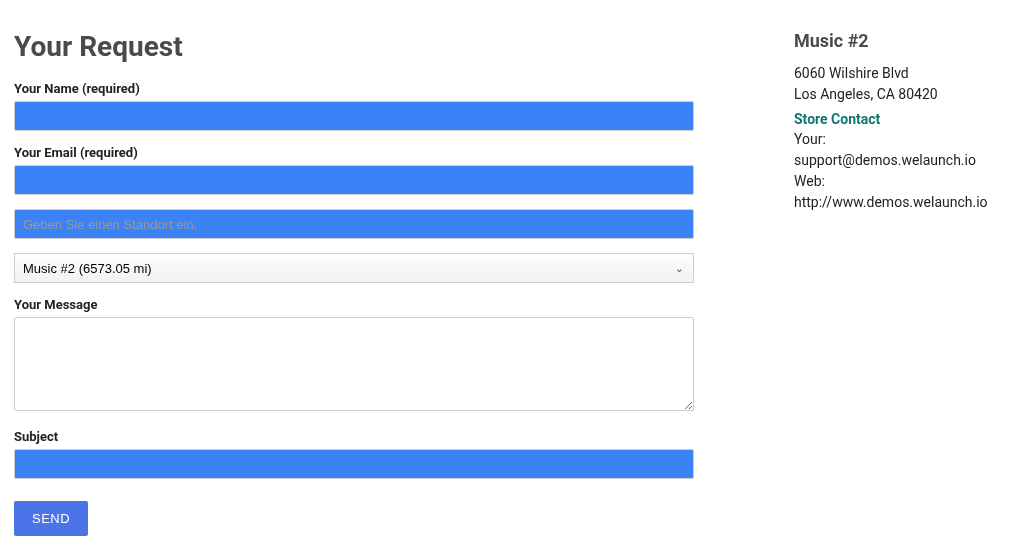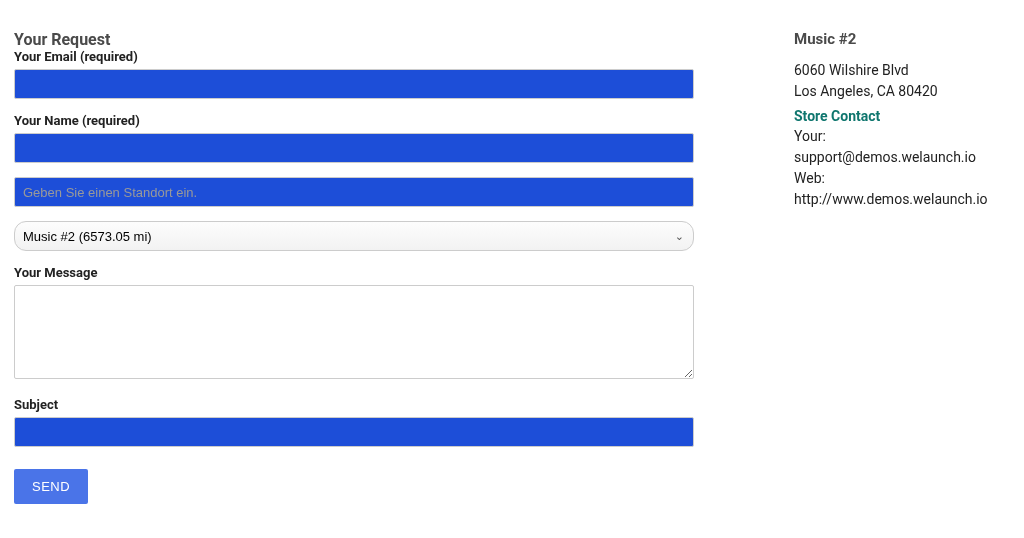--- a/index.html
+++ b/index.html
@@ -20,51 +20,52 @@
     }
     .left-column {
       flex: 1;
       max-width: 680px;
     }
     .right-column {
       width: 210px;
       flex-shrink: 0;
     }
     h2.section-heading {
-      font-size: 16px;
+      font-size: 28px;
       font-weight: 700;
       color: #4a4a4a;
+      margin-bottom: 18px;
     }
     .form-group {
       margin-bottom: 14px;
     }
     .form-label {
       display: block;
       font-size: 13px;
       font-weight: 700;
       color: #222;
       margin-bottom: 5px;
     }
     .form-input {
       width: 100%;
       height: 30px;
       border: 1px solid #ccc;
       border-radius: 2px;
       padding: 4px 8px;
       font-size: 13px;
-      background: #1d4ed8;
+      background: #3b82f6;
     }
     .form-input::placeholder {
       color: #999;
     }
     .form-select {
       width: 100%;
       height: 30px;
       border: 1px solid #ccc;
-      border-radius: 12px;
+      border-radius: 0;
       padding: 4px 8px;
       font-size: 13px;
       background: linear-gradient(#fdfdfd, #f2f2f2);
       appearance: none;
       position: relative;
     }
     .select-wrapper {
       position: relative;
     }
     .select-chevron {
@@ -92,21 +93,21 @@
       border: none;
       padding: 10px 18px;
       font-size: 13px;
       font-weight: 500;
       letter-spacing: 0.5px;
       cursor: pointer;
       border-radius: 2px;
       margin-top: 8px;
     }
     .store-name {
-      font-size: 15px;
+      font-size: 18px;
       font-weight: 700;
       color: #4a4a4a;
       margin-bottom: 12px;
     }
     .store-address {
       font-size: 14px;
       color: #222;
       line-height: 1.5;
       margin-bottom: 6px;
     }
@@ -127,26 +128,26 @@
     }
   </style>
 </head>
 <body>
 
 <div class="container">
   <div class="left-column">
     <h2 class="section-heading">Your Request</h2>
 
     <div class="form-group">
-      <label class="form-label">Your Email (required)</label>
+      <label class="form-label">Your Name (required)</label>
       <input type="text" class="form-input" value="" style="">
     </div>
 
     <div class="form-group">
-      <label class="form-label">Your Name (required)</label>
+      <label class="form-label">Your Email (required)</label>
       <input type="text" class="form-input" value="" style="">
     </div>
 
     <div class="form-group">
       <input type="text" class="form-input" placeholder="Geben Sie einen Standort ein." style="">
     </div>
 
     <div class="form-group">
       <div class="select-wrapper">
         <select class="form-select">

